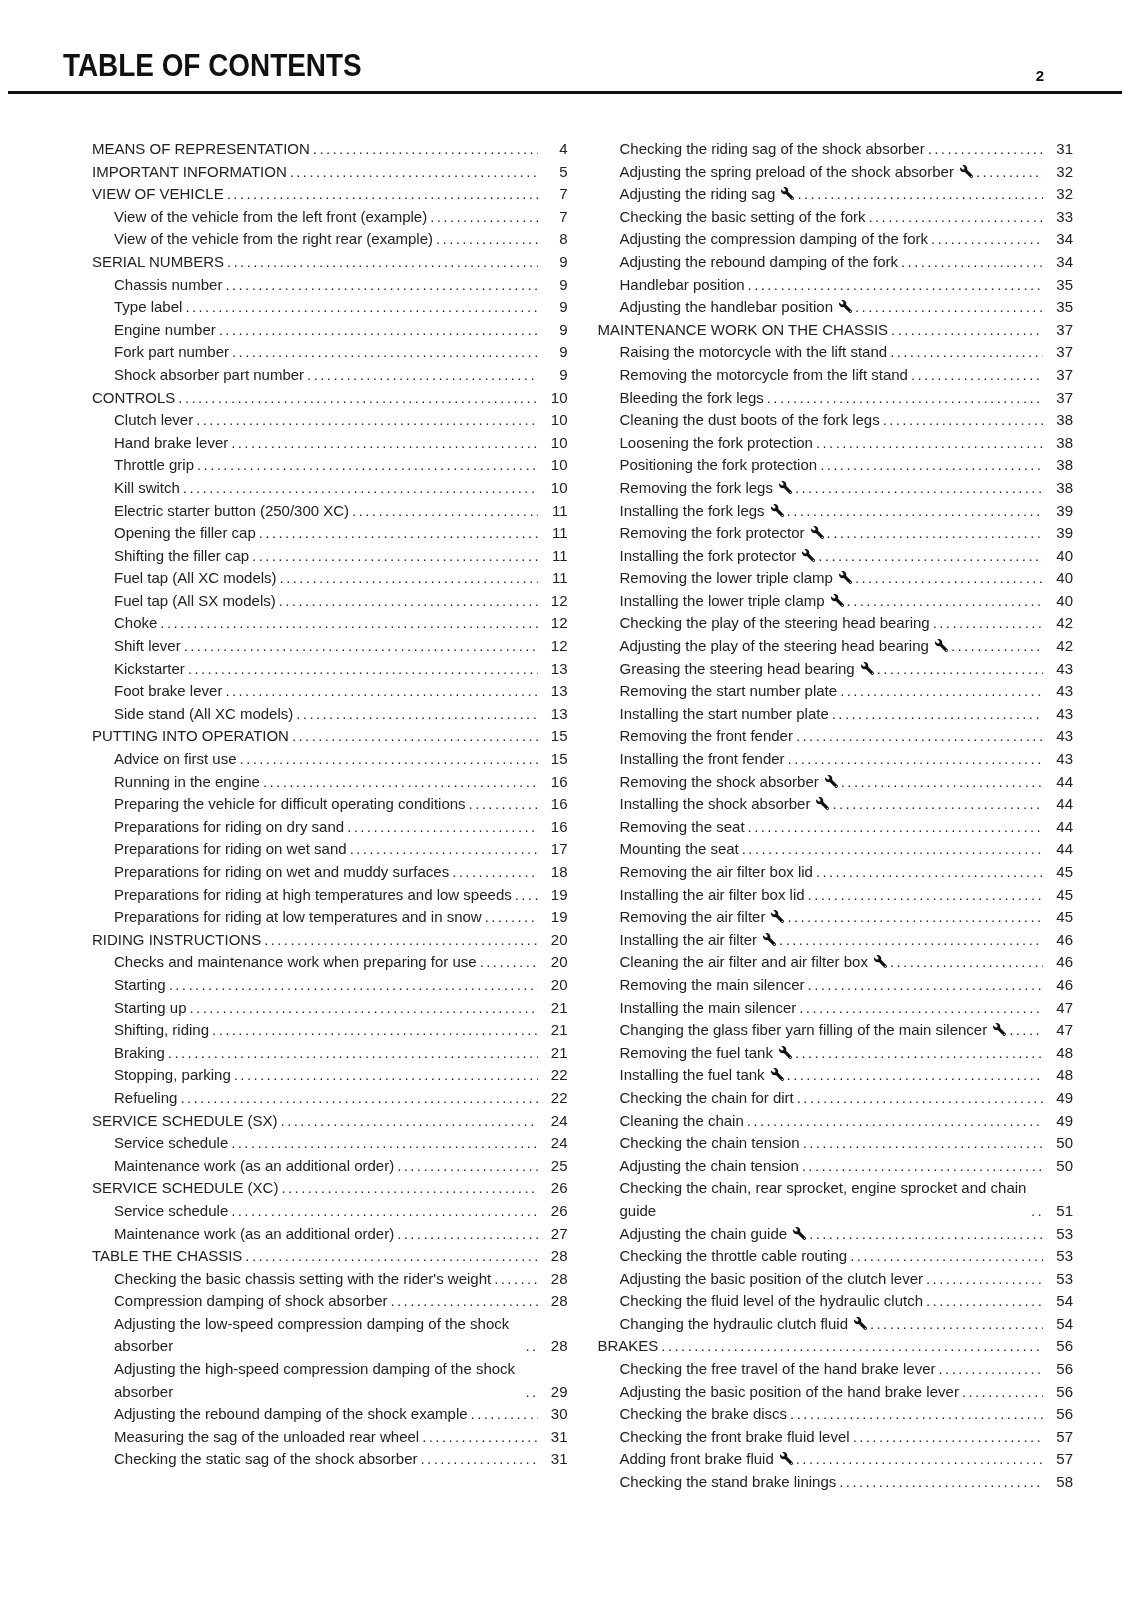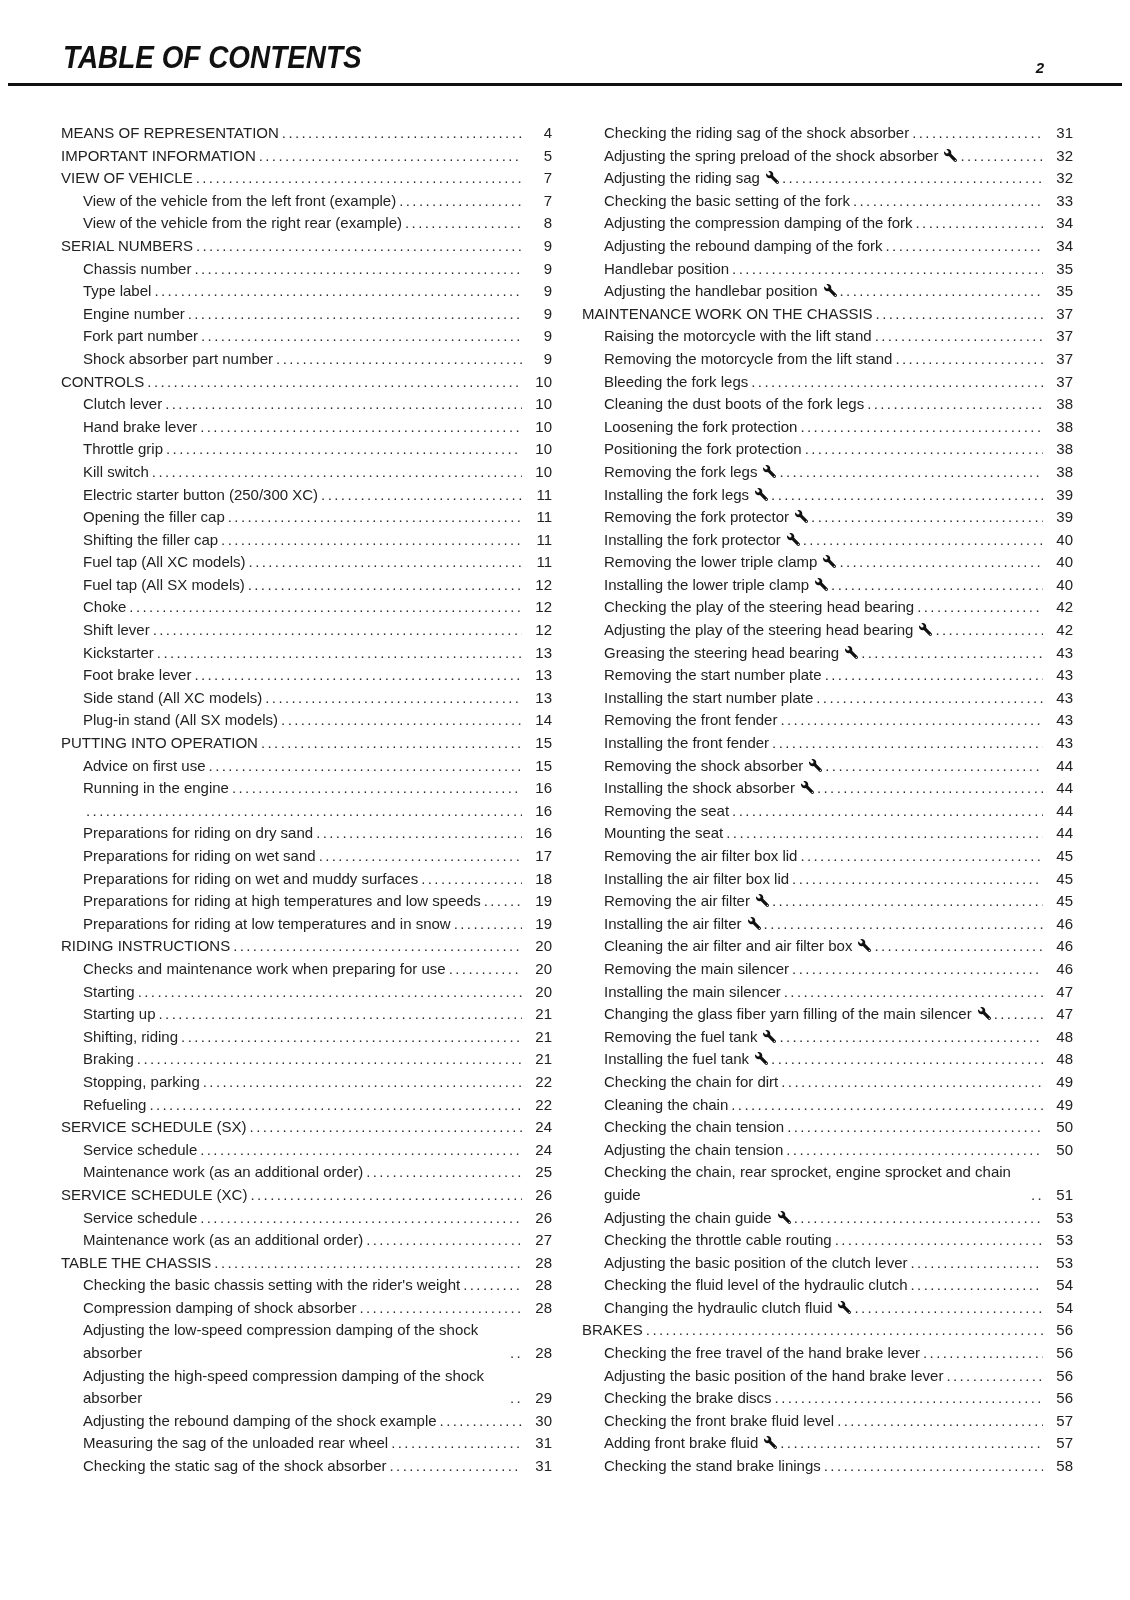--- a/index.html
+++ b/index.html
@@ -5,48 +5,47 @@
   * { margin: 0; padding: 0; box-sizing: border-box; }
   html, body { background: #ffffff; }
   body {
     width: 1130px;
     min-height: 1600px;
     font-family: "Liberation Sans", sans-serif;
     color: #1f1f1f;
     position: relative;
   }
   .header {
-    margin: 4px 8px;
+    margin: 12px 8px;
     padding: 36px 0 7px 0;
     border-bottom: 3px solid #111;
     display: flex;
     justify-content: space-between;
     align-items: flex-end;
-    font-style: italic;
   }
   .title {
     margin-left: 55px;
     font-size: 31px;
     font-weight: bold;
     color: #111;
     letter-spacing: 0px;
     transform: scaleX(0.9);
     transform-origin: left bottom;
     white-space: nowrap;
   }
   .pagenum {
     margin-right: 78px;
     font-size: 15px;
     font-weight: bold;
     color: #111;
   }
   .toc {
     display: flex;
     gap: 30px;
-    padding: 32px 57px 30px 61px;
+    padding: 32px 57px 30px 92px;
   }
   .col { flex: 1; min-width: 0; }
   .entry {
     display: flex;
     align-items: flex-end;
     font-size: 15px;
     line-height: 22.6px;
     color: #222;
   }
   .entry.l2 { padding-left: 22px; }
@@ -211,41 +210,37 @@
       <div class="entry l2">
         <span class="label">Foot brake lever</span>
         <span class="dots"></span>
         <span class="pg">13</span>
       </div>
       <div class="entry l2">
         <span class="label">Side stand (All XC models)</span>
         <span class="dots"></span>
         <span class="pg">13</span>
       </div>
-      <div class="entry l2">
-        <span class="label">Plug-in stand (All SX models)</span>
-        <span class="dots"></span>
-        <span class="pg">14</span>
-      </div>
       <div class="entry l1">
         <span class="label">PUTTING INTO OPERATION</span>
         <span class="dots"></span>
         <span class="pg">15</span>
       </div>
       <div class="entry l2">
         <span class="label">Advice on first use</span>
         <span class="dots"></span>
         <span class="pg">15</span>
       </div>
       <div class="entry l2">
         <span class="label">Running in the engine</span>
         <span class="dots"></span>
         <span class="pg">16</span>
       </div>
       <div class="entry l2">
+        <span class="label">Preparing the vehicle for difficult operating conditions</span>
         <span class="dots"></span>
         <span class="pg">16</span>
       </div>
       <div class="entry l2">
         <span class="label">Preparations for riding on dry sand</span>
         <span class="dots"></span>
         <span class="pg">16</span>
       </div>
       <div class="entry l2">
         <span class="label">Preparations for riding on wet sand</span>

